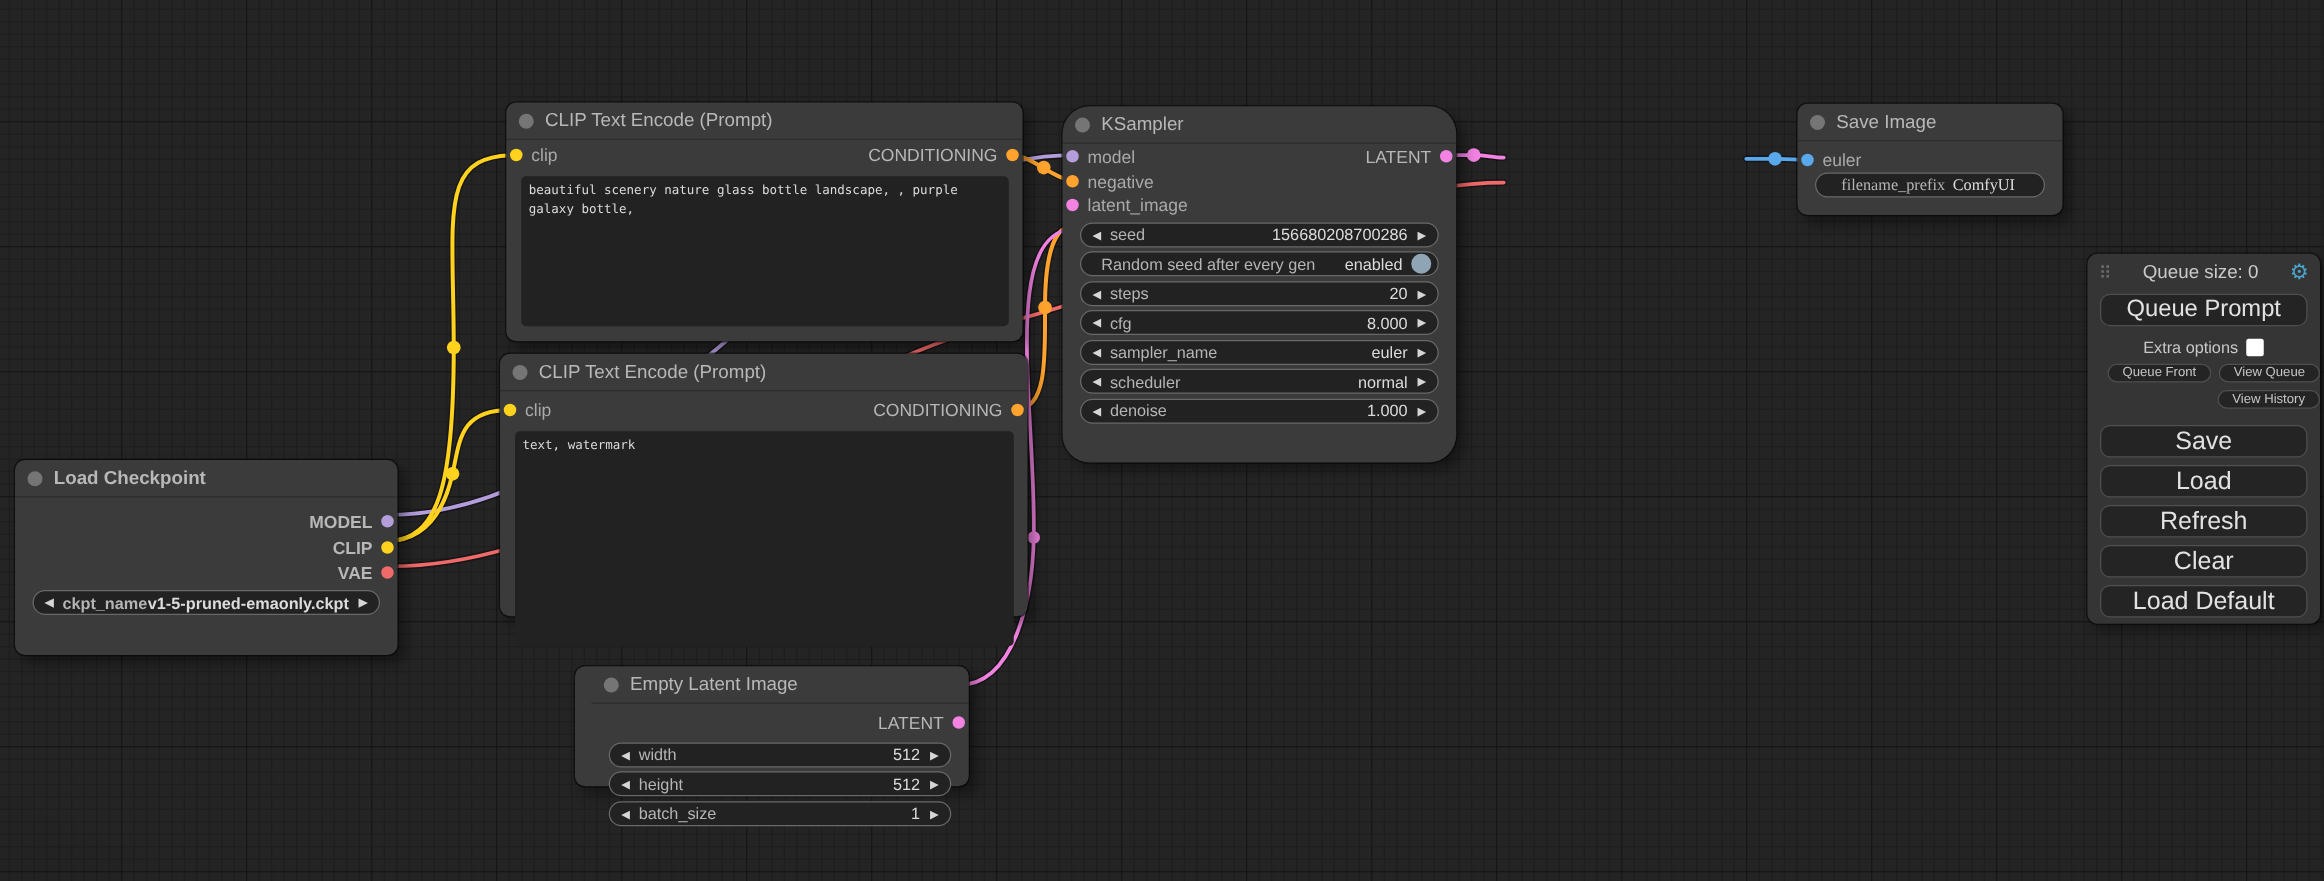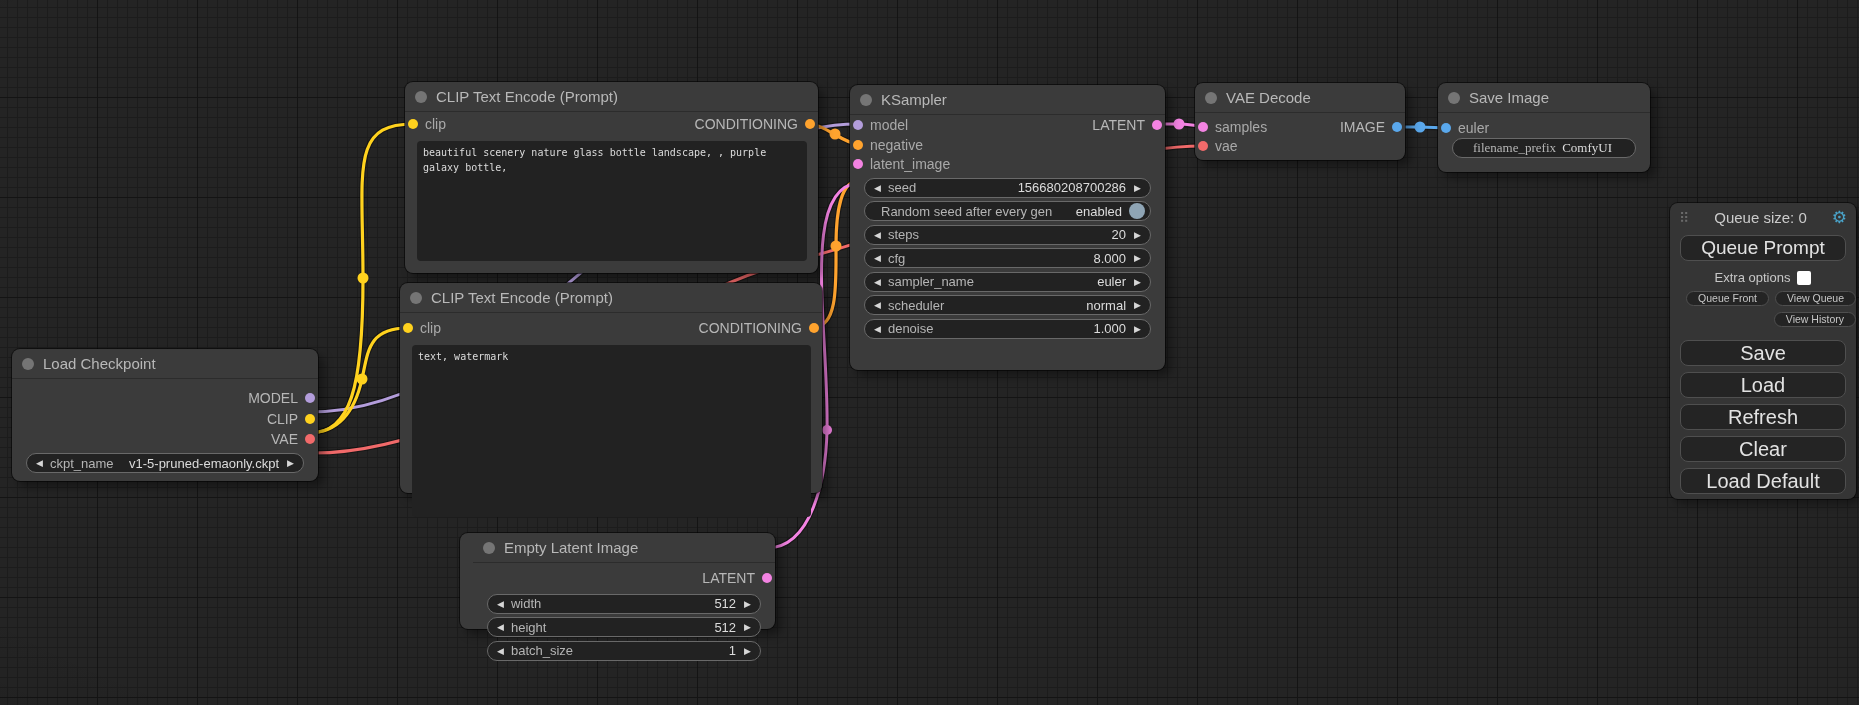--- a/index.html
+++ b/index.html
@@ -95,21 +95,21 @@
 
     <circle cx="363" cy="278" r="5.5" fill="#ffd21e"></circle>
     <circle cx="362" cy="379" r="5.5" fill="#ffd21e"></circle>
     <circle cx="835" cy="134" r="5.5" fill="#ffa32e"></circle>
     <circle cx="836" cy="246" r="5.5" fill="#ffa32e"></circle>
     <circle cx="827" cy="430" r="5" fill="#f383e2"></circle>
     <circle cx="1179" cy="124" r="5.5" fill="#f383e2"></circle>
     <circle cx="1420" cy="127" r="5.5" fill="#5aa8ec"></circle>
   </svg>
 
-  <div class="node" style="left:12px;top:349px;width:306px;height:132px;">
+  <div class="node" style="left:12px;top:368px;width:306px;height:156px;font-weight:bold;">
     <div class="node-title">
       <span class="title-dot"></span>
       <span>Load Checkpoint</span>
     </div>
     <div style="padding-top:9px;">
       <div class="slot-row" style="height:20.5px;">
         <span></span>
         <span class="slot out">
             <span>MODEL</span>
             <span class="sdot c-model"></span>
@@ -199,21 +199,21 @@
       <span class="warrow">▶</span>
     </div>
     <div class="widget">
       <span class="warrow">◀</span>
       <span class="wlabel">batch_size</span>
       <span class="wvalue">1</span>
       <span class="warrow">▶</span>
     </div>
   </div>
 
-  <div class="node" style="left:850px;top:85px;width:315px;height:285px;">
+  <div class="node" style="left:850px;top:85px;width:315px;height:285px;border-radius:22px;">
     <div class="node-title">
       <span class="title-dot"></span>
       <span>KSampler</span>
     </div>
     <div class="slot-row" style="height:19.7px;">
       <span class="slot">
           <span class="sdot c-model"></span>
           <span>model</span>
         </span>
       <span class="slot out">
@@ -269,42 +269,20 @@
       <span class="warrow">▶</span>
     </div>
     <div class="widget">
       <span class="warrow">◀</span>
       <span class="wlabel">denoise</span>
       <span class="wvalue">1.000</span>
       <span class="warrow">▶</span>
     </div>
   </div>
 
-  <div class="node" style="left:1195px;top:83px;width:210px;height:77px;">
-    <div class="node-title">
-      <span class="title-dot"></span>
-      <span>VAE Decode</span>
-    </div>
-    <div class="slot-row" style="height:19px;margin-top:4px;">
-      <span class="slot">
-          <span class="sdot c-latent"></span>
-          <span>samples</span>
-        </span>
-      <span class="slot out">
-          <span>IMAGE</span>
-          <span class="sdot c-image"></span>
-        </span>
-    </div>
-    <div class="slot-row" style="height:19px;">
-      <span class="slot">
-          <span class="sdot c-vae"></span>
-          <span>vae</span>
-        </span>
-    </div>
-  </div>
 
   <div class="node" style="left:1438px;top:83px;width:212px;height:89px;">
     <div class="node-title">
       <span class="title-dot"></span>
       <span>Save Image</span>
     </div>
     <div class="slot-row" style="height:19px;margin-top:5px;">
       <span class="slot">
           <span class="sdot c-image"></span>
           <span>euler</span>

